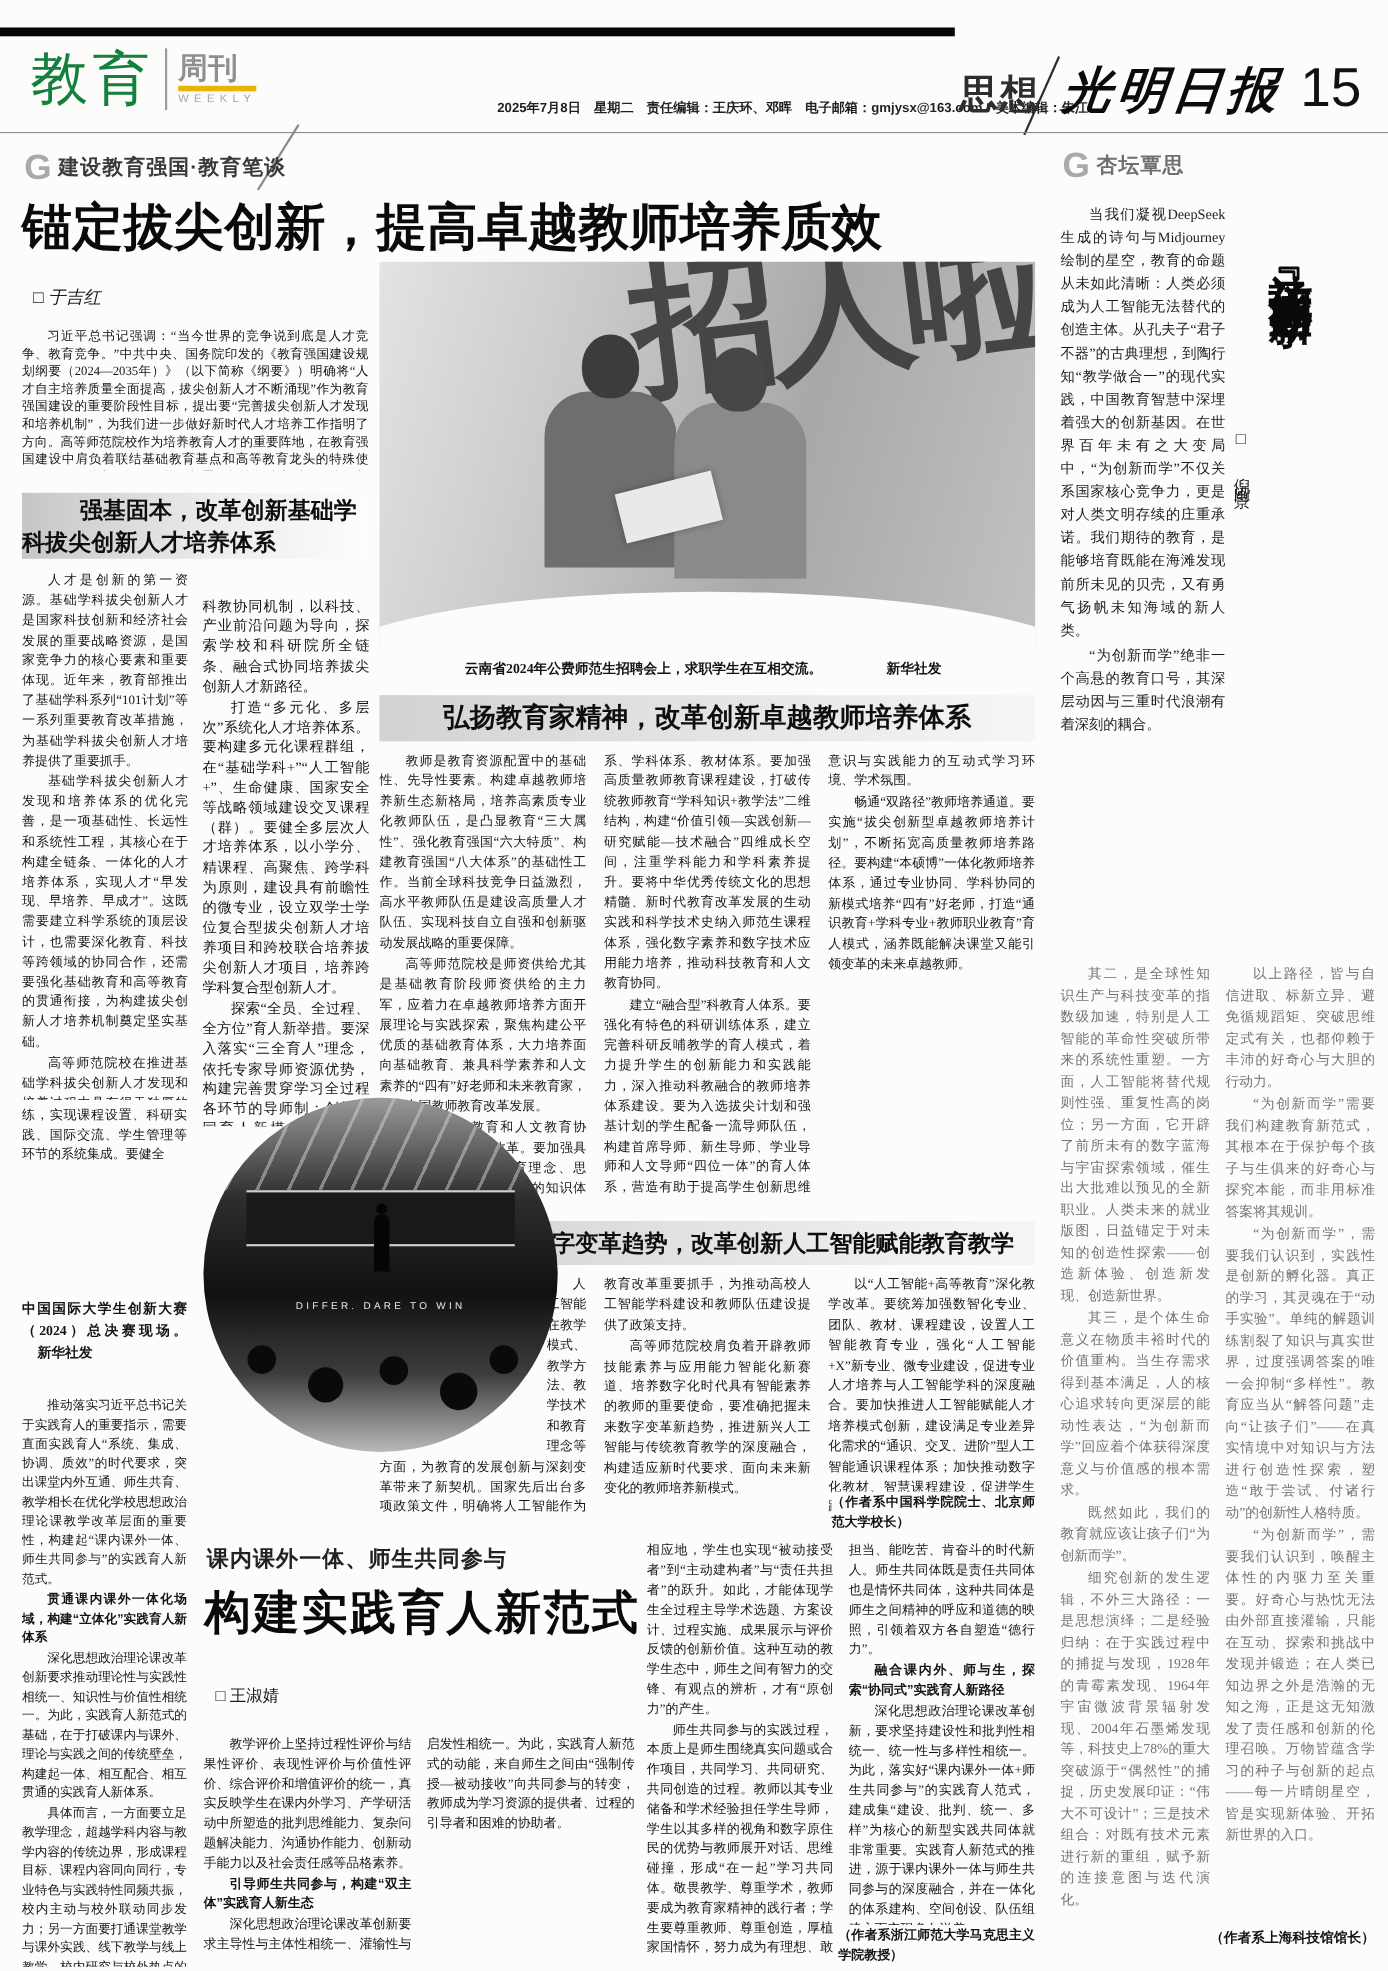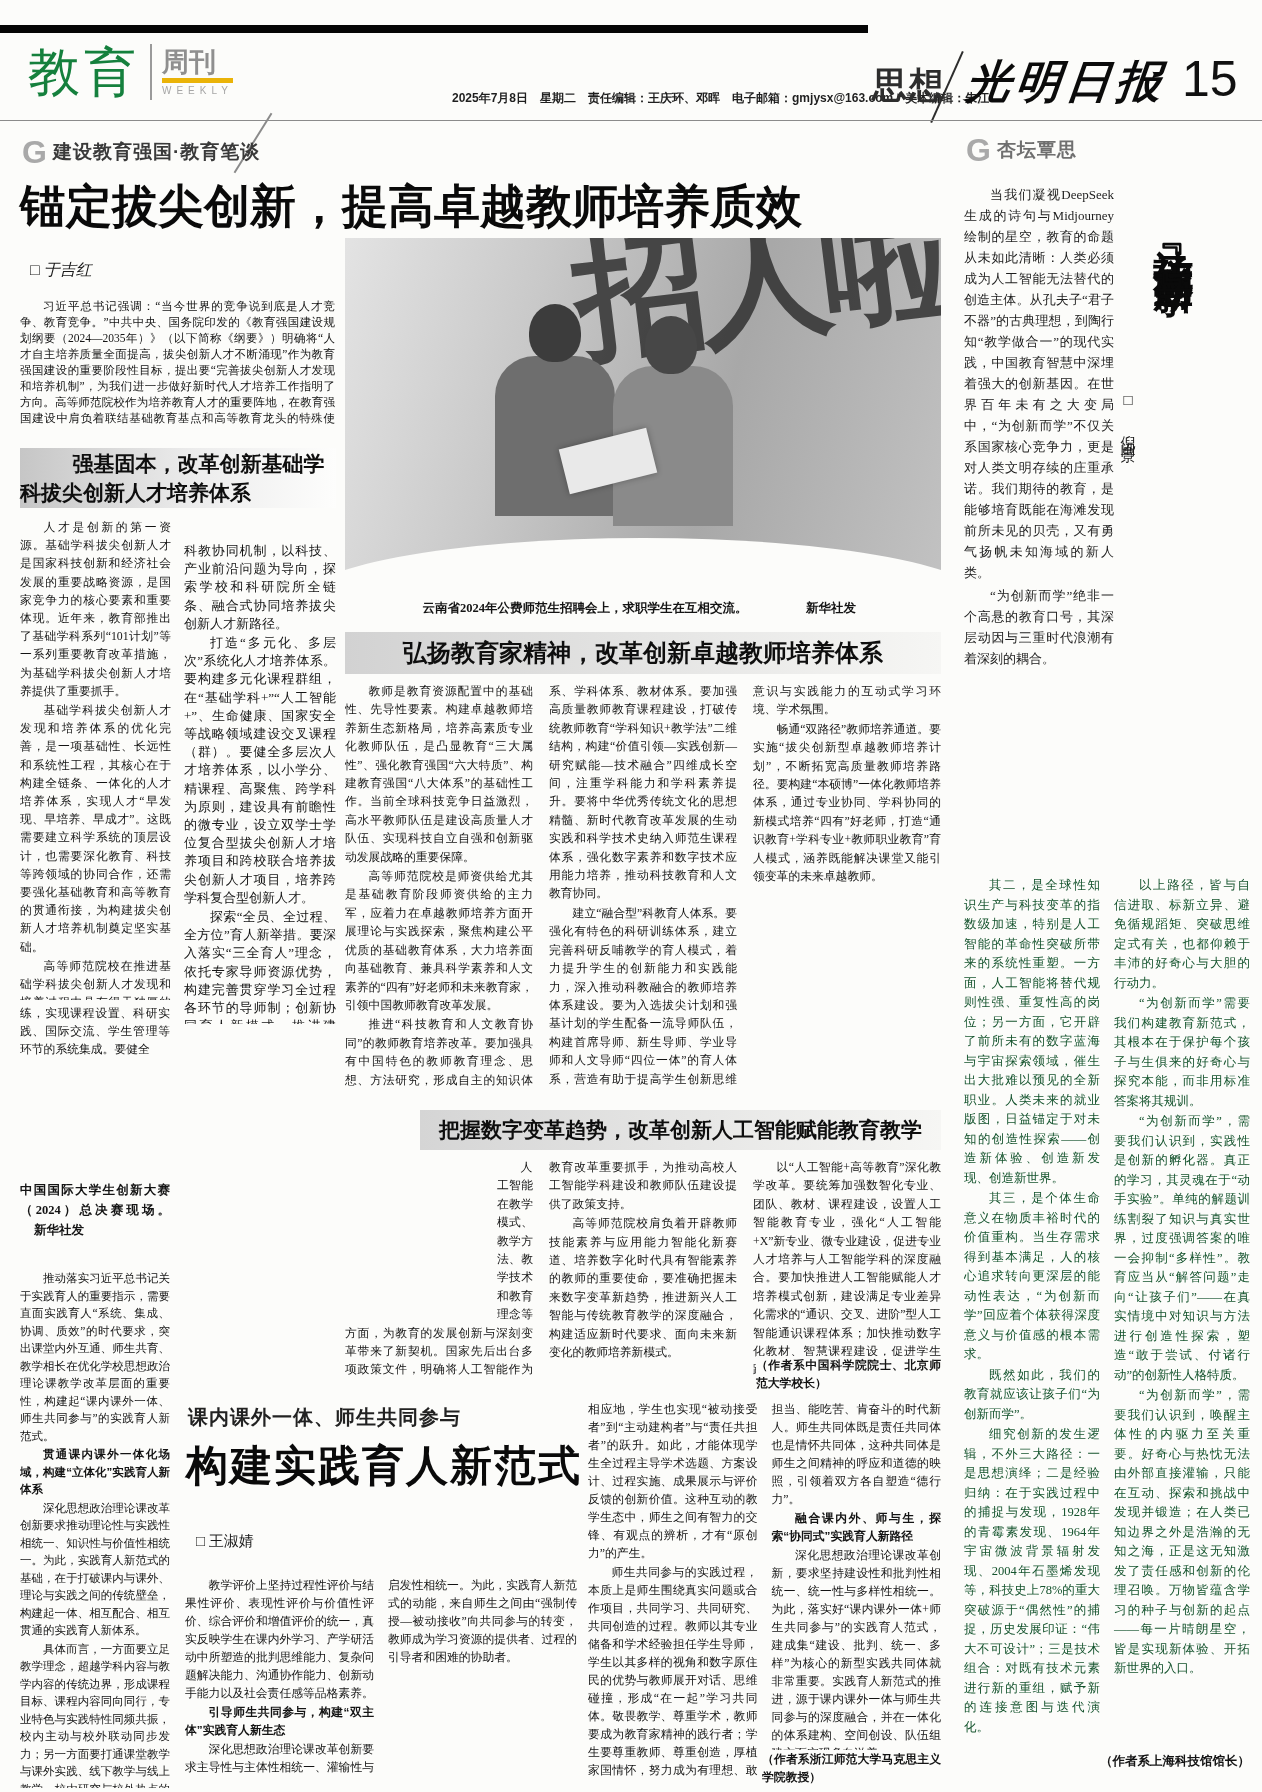--- a/index.html
+++ b/index.html
@@ -96,21 +96,21 @@
     font-size:11.8px; line-height:18px; overflow:hidden; }
   #a2-attr { left:762px; top:1750px; width:179px; font-size:11.8px; line-height:18px; font-weight:bold; background:#fcfcfa; text-align:justify; }
 
   
   #a3-kicker { left:966px; top:134px; }
   #a3-colA { left:964px; top:184px; width:150px; height:676px; font-size:13px; line-height:21px; overflow:hidden; color:#1c1c1c; }
   #a3-colA p { margin-bottom:2px; }
   #a3-byline { left:1118px; top:392px; writing-mode:vertical-rl; font-size:15px; letter-spacing:6px; height:220px; }
   #a3-title { left:1146px; top:218px; height:648px; writing-mode:vertical-rl; font-size:40px; font-weight:900; letter-spacing:3px; color:#0a0a0a; }
   #a3-colsB { left:964px; top:876px; width:286px; height:864px; column-count:2; column-gap:14px; column-fill:auto;
-    font-size:12.5px; line-height:19.5px; overflow:hidden; color:#14532d; }
+    font-size:12.5px; line-height:19.5px; overflow:hidden; color:#737373; }
   #a3-attr { left:1096px; top:1752px; width:154px; font-size:12.5px; line-height:19px; font-weight:bold; background:#fcfcfa; text-align:right; }
 </style>
 </head>
 <body>
 
 <div id="page">
 
   <div class="abs" id="topbar"></div>
   <div class="abs" id="mh-left">
     <span id="mh-big" class="sans">教育</span>
@@ -175,20 +175,31 @@
     </div>
 
   <h2 class="abs bandtitle" id="a1-s3title">把握数字变革趋势，改革创新人工智能赋能教育教学</h2>
   <div class="abs flow" id="a1-s3cols">
       <p>人工智能在教学模式、教学方法、教学技术和教育理念等方面，为教育的发展创新与深刻变革带来了新契机。国家先后出台多项政策文件，明确将人工智能作为教育改革重要抓手，为推动高校人工智能学科建设和教师队伍建设提供了政策支持。</p>
       <p>高等师范院校肩负着开辟教师技能素养与应用能力智能化新赛道、培养数字化时代具有智能素养的教师的重要使命，要准确把握未来数字变革新趋势，推进新兴人工智能与传统教育教学的深度融合，构建适应新时代要求、面向未来新变化的教师培养新模式。</p>
       <p>以“人工智能+高等教育”深化教学改革。要统筹加强数智化专业、团队、教材、课程建设，设置人工智能教育专业，强化“人工智能+X”新专业、微专业建设，促进专业人才培养与人工智能学科的深度融合。要加快推进人工智能赋能人才培养模式创新，建设满足专业差异化需求的“通识、交叉、进阶”型人工智能通识课程体系；加快推动数字化教材、智慧课程建设，促进学生跨学科思维和创新能力培养。</p>
     </div>
   <div class="abs" id="a1-attr">（作者系中国科学院院士、北京师范大学校长）</div>
 
+  <div class="abs" id="photo-contest">
+    <span class="pc-truss"></span>
+    <span class="pc-screen"></span>
+    <span class="pc-person"></span>
+    <span class="pc-slogan">DIFFER. DARE TO WIN</span>
+    <span class="pc-head" style="left:40px;top:225px;"></span>
+    <span class="pc-head" style="left:95px;top:245px;width:32px;height:32px;"></span>
+    <span class="pc-head" style="left:160px;top:235px;"></span>
+    <span class="pc-head" style="left:215px;top:250px;width:34px;height:34px;"></span>
+    <span class="pc-head" style="left:260px;top:225px;"></span>
+  </div>
   <div class="abs" id="circle-caption">
     <span>中国国际大学生创新大赛（2024）总决赛现场。</span>
     <span class="credit">新华社发</span>
   </div>
 
   <div class="abs flow" id="a2-leftcol">
       <p>推动落实习近平总书记关于实践育人的重要指示，需要直面实践育人“系统、集成、协调、质效”的时代要求，突出课堂内外互通、师生共育、教学相长在优化学校思想政治理论课教学改革层面的重要性，构建起“课内课外一体、师生共同参与”的实践育人新范式。</p>
       <p class="subhead">贯通课内课外一体化场域，构建“立体化”实践育人新体系</p>
       <p>深化思想政治理论课改革创新要求推动理论性与实践性相统一、知识性与价值性相统一。为此，实践育人新范式的基础，在于打破课内与课外、理论与实践之间的传统壁垒，构建起一体、相互配合、相互贯通的实践育人新体系。</p>
       <p>具体而言，一方面要立足教学理念，超越学科内容与教学内容的传统边界，形成课程目标、课程内容同向同行，专业特色与实践特性同频共振，校内主动与校外联动同步发力；另一方面要打通课堂教学与课外实践、线下教学与线上教学、校内研究与校外热点的载体链条，实现教学过程集成优化。</p>

